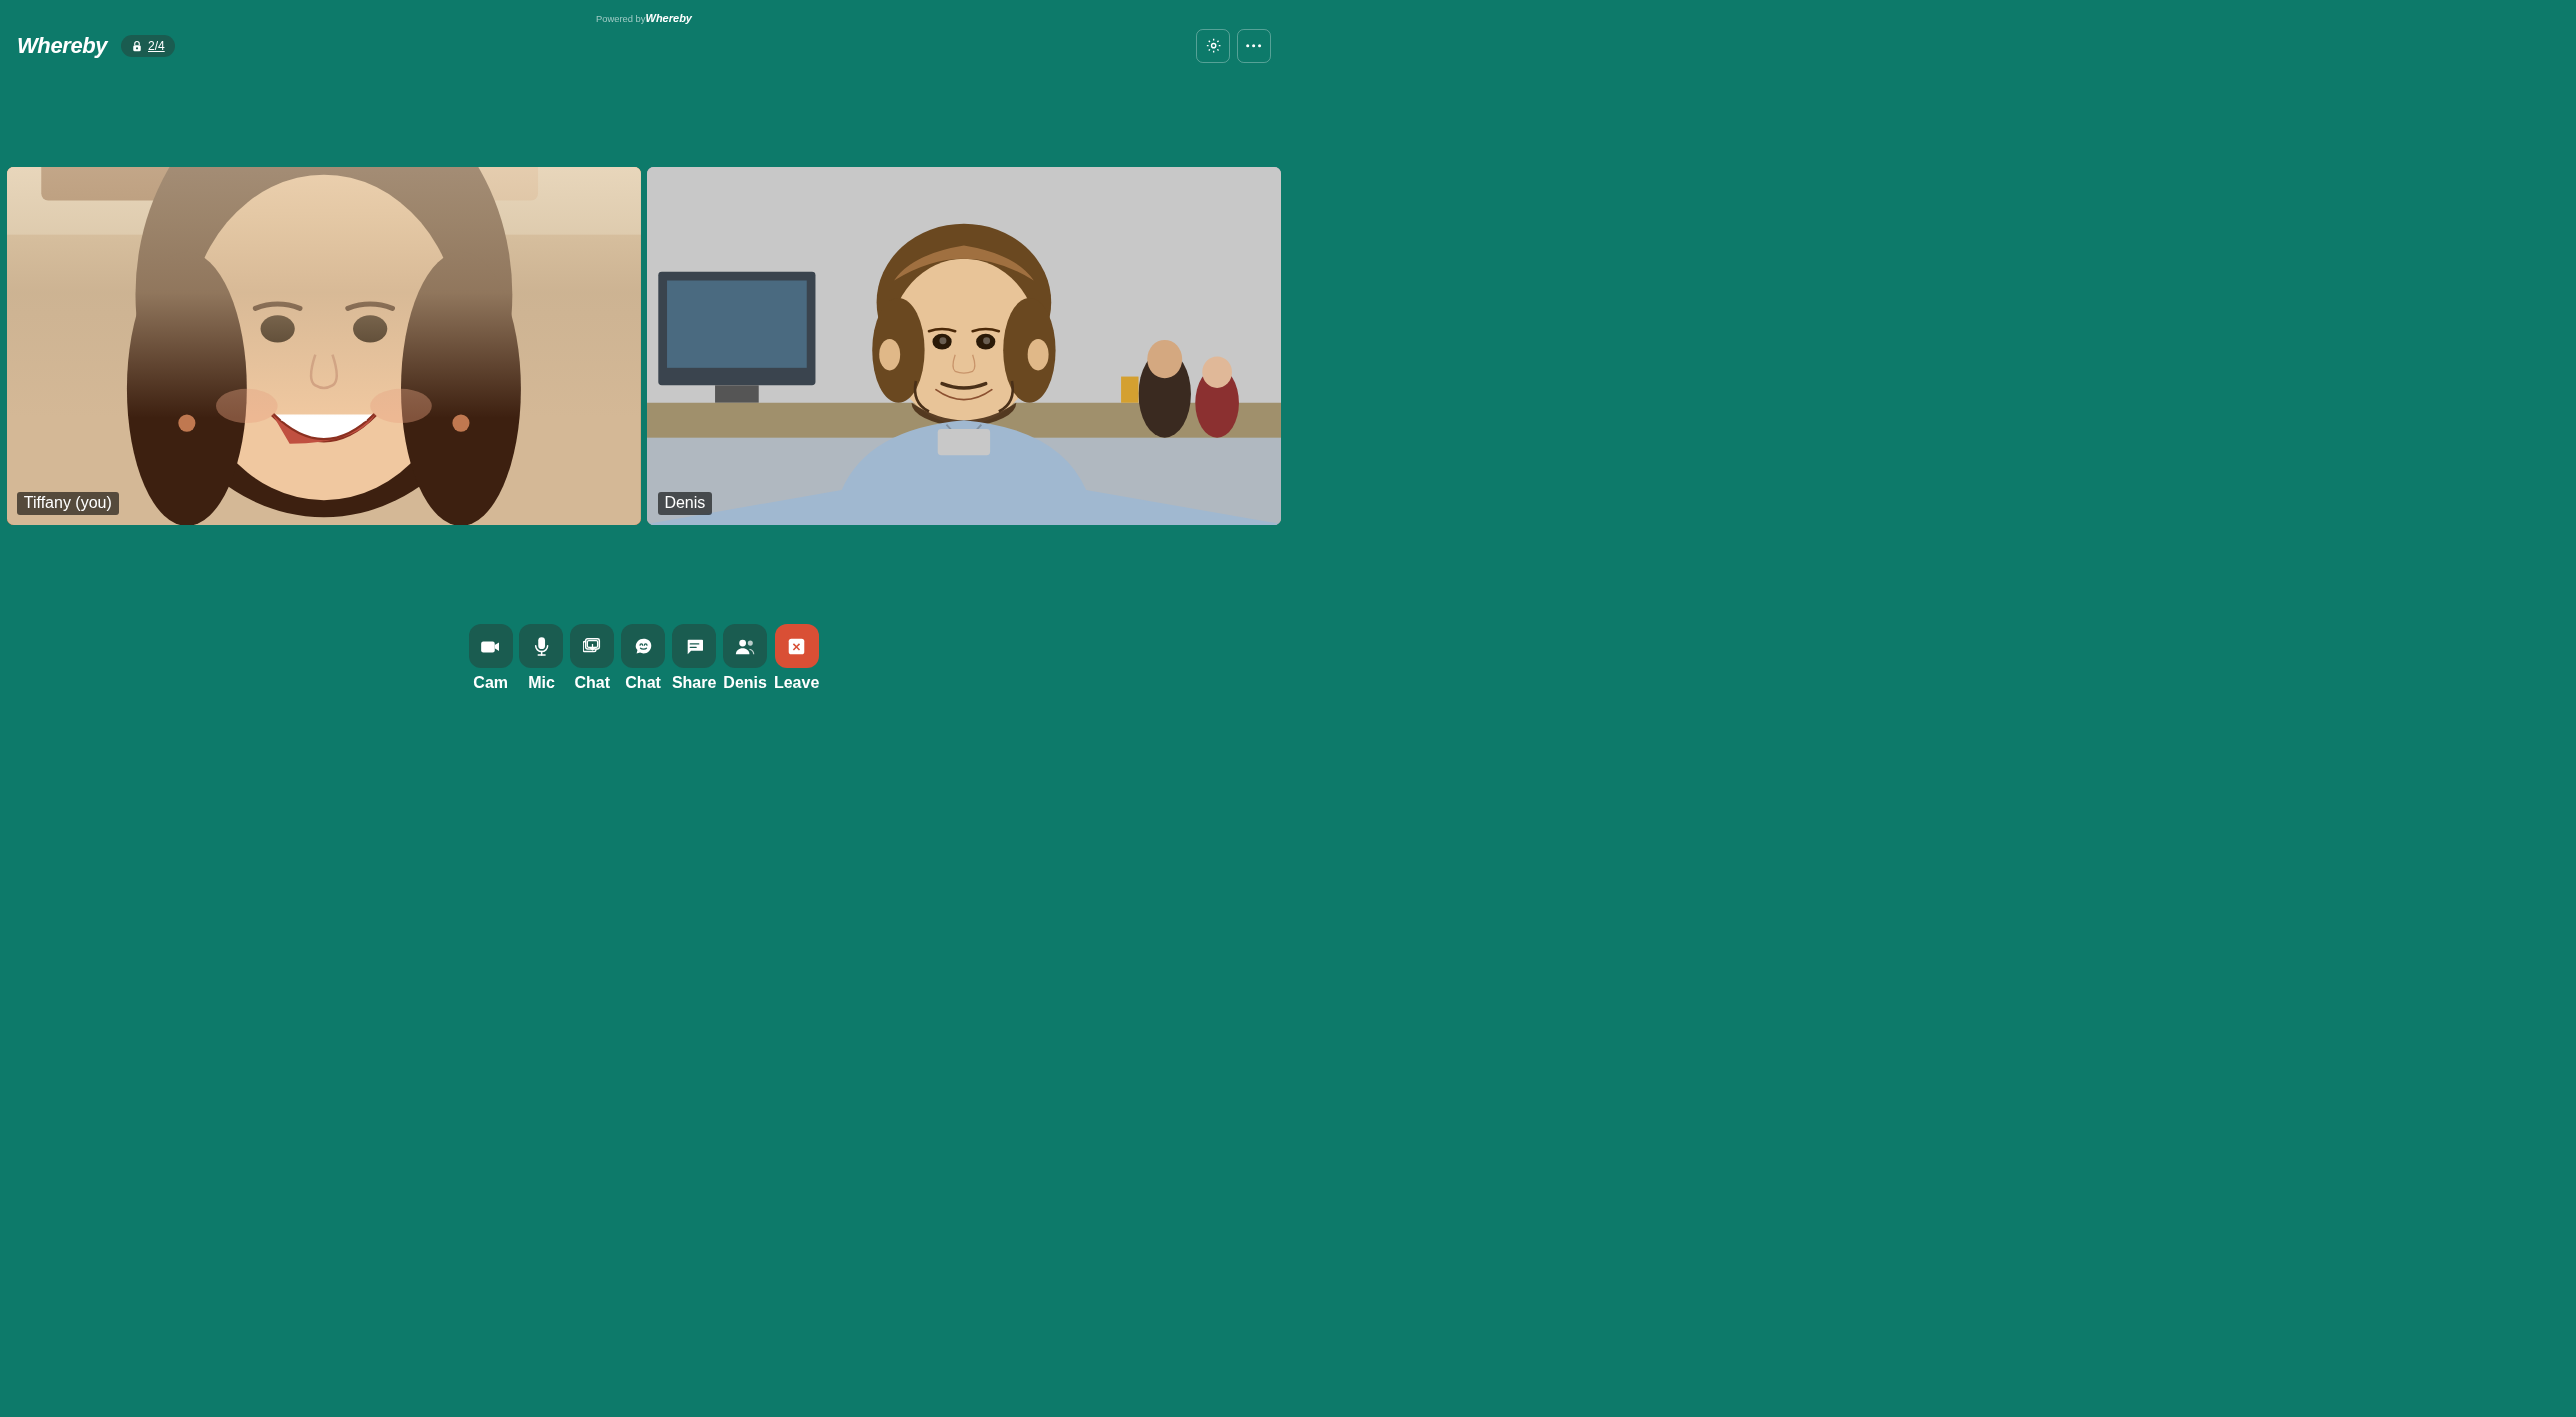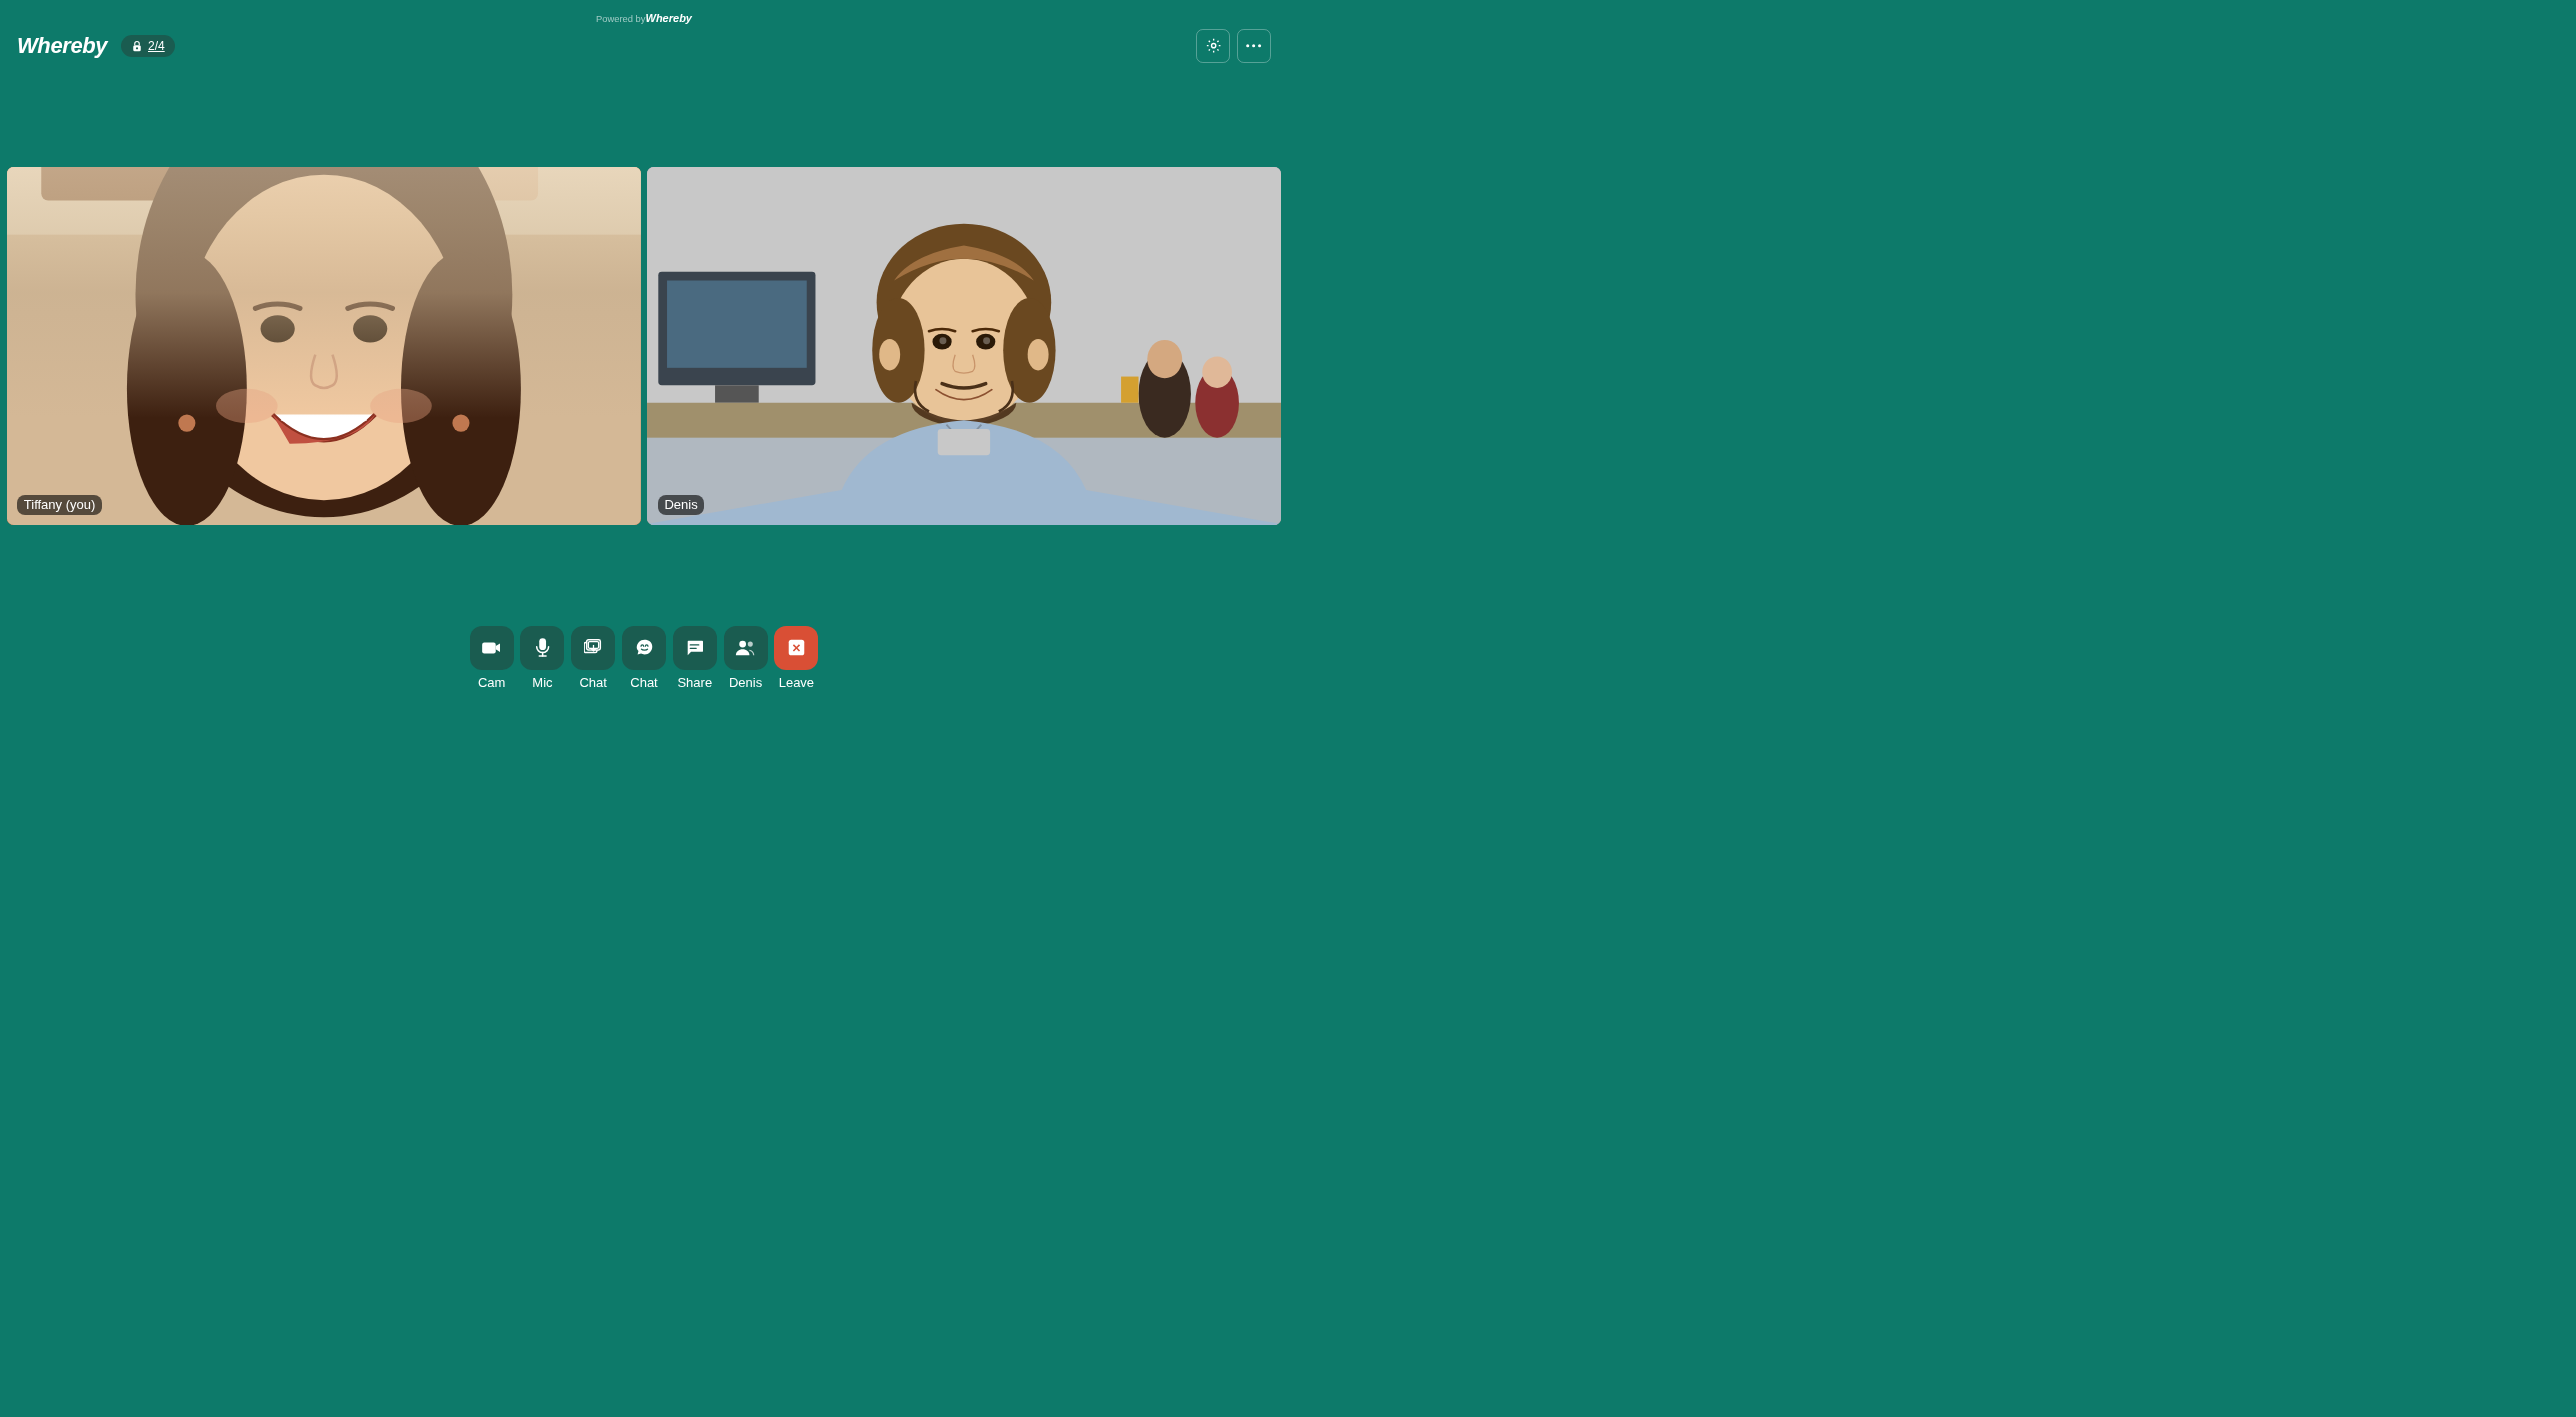--- a/index.html
+++ b/index.html
@@ -159,23 +159,23 @@
         radial-gradient(ellipse 50% 65% at 50% 45%, #f0d4b0 0%, #e0c090 25%, #c8a070 55%, #a07848 85%, transparent 100%),
         linear-gradient(to bottom, #9aa8b0 0%, #b0bec8 25%, #c8d0d8 60%, #d8c8b0 100%);
     }
 
     .name-label {
       position: absolute;
       bottom: 10.2px;
       left: 10.2px;
       background: rgba(0,0,0,0.6);
       color: #fff;
-      font-size: 13px;
+      font-size: 16px;
       padding: 2.6px 6.8px;
-      border-radius: 8px;
+      border-radius: 3px;
     }
 
     
     .toolbar {
       position: absolute;
       bottom: 0;
       left: 0;
       right: 0;
       height: 102px;
       display: flex;
@@ -203,22 +203,22 @@
       color: #fff;
       font-size: 17px;
     }
 
     .tool-btn-icon.leave-btn {
       background-color: #d94f35;
     }
 
     .tool-btn-label {
       color: #fff;
-      font-size: 13px;
-      font-weight: 400;
+      font-size: 16px;
+      font-weight: 700;
     }
 
     
     svg {
       display: block;
     }
   </style>
 </head>
 <body>
 

